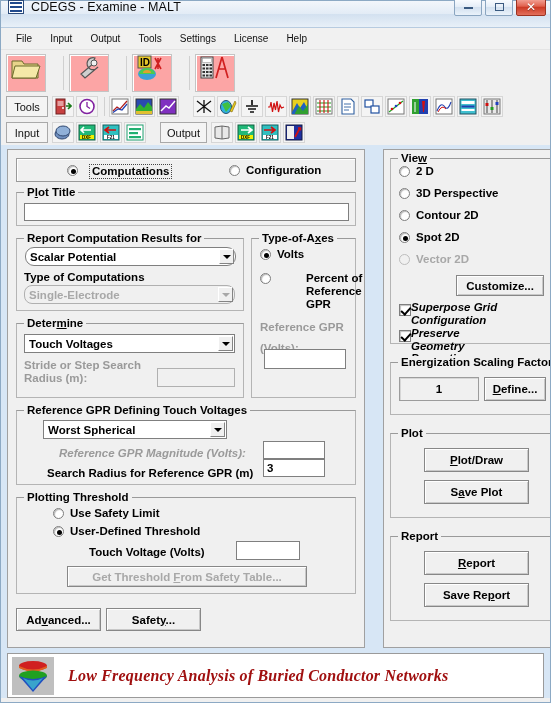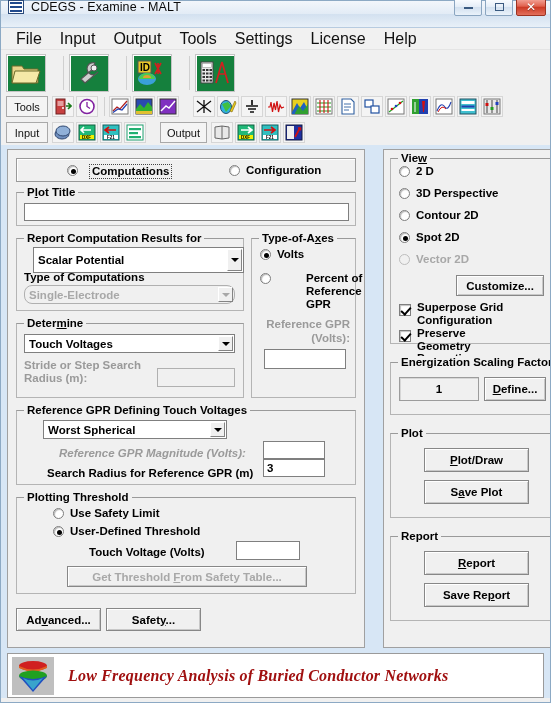--- a/index.html
+++ b/index.html
@@ -69,40 +69,40 @@
   
   .menubar {
     height:22px;
     background:#f1f1f1;
     display:flex; align-items:center;
     padding-left:6px;
     border-bottom:1px solid #e4e4e4;
     flex:0 0 auto;
   }
   .menuitem {
-    font-size:16px; color:#111;
+    font-size:10px; color:#111;
     padding:2px 9px; cursor:default;
     white-space:nowrap;
   }
 
   
   .tbarea {
     background:#f0f0f0;
     padding:2px 0 0 0;
     flex:0 0 auto;
   }
   .tbrow { display:flex; align-items:center; padding-left:5px; }
   .tbrow.big { height:42px; }
   .tbrow.small { height:25px; }
 
   .bigbtn {
     width:40px; height:38px;
     border:1px solid #c4c4c4;
-    background:#15803d;
-    display:flex; align-items:center; justify-content:center;
+    background:#fca5a5;
+    display:flex; align-items:flex-start; justify-content:center;
     margin-right:12px;
     box-shadow:inset 1px 1px 0 #fff;
   }
   .tbsep { width:1px; height:34px; background:#d0d0d0; margin:0 5px; }
 
   .smbtn {
     width:22px; height:21px;
     border:1px solid #d6d6d6;
     background:#f4f4f4;
     display:flex; align-items:center; justify-content:center;
@@ -213,21 +213,21 @@
     box-shadow:inset 1px 1px 1px rgba(0,0,0,.25);
     position:relative; flex:0 0 auto; margin-top:3px;
   }
   .chk.on .box::after {
     content:''; position:absolute; left:3px; top:0px;
     width:4px; height:8px; border:solid #000;
     border-width:0 2px 2px 0; transform:rotate(42deg);
   }
   .chk .ctext {
     font-size:11.5px; font-weight:bold; color:#000;
-    margin-left:6px; line-height:12.5px; width:105px;
+    line-height:12.5px; width:105px;font-style:italic;
   }
 
   
   .btn {
     position:absolute;
     background:#f0f0f0;
     border:1px solid #878787;
     box-shadow:inset 1px 1px 0 #ffffff, inset -1px -1px 0 #c8c8c8;
     display:flex; align-items:center; justify-content:center;
     font-size:11.5px; font-weight:bold; color:#000;
@@ -577,21 +577,21 @@
         </div>
       </div>
 
       <div class="group" style="left:8px; top:42px; width:340px; height:34px;">
         <span class="gtitle">P<u>l</u>ot Title</span>
         <div class="txt" style="left:7px; top:10px; width:325px; height:18px;"></div>
       </div>
 
       <div class="group" style="left:8px; top:88px; width:228px; height:73px;padding-left:8px;">
         <span class="gtitle">Report Computation Results for</span>
-        <div class="combo" style="left:16px; top:8px; width:211px; height:26px;">
+        <div class="combo" style="left:8px; top:8px; width:211px; height:19px;border-radius:9px;">
           <span>Scalar Potential</span>
           <span class="arrow">
               <i class="caret"></i>
             </span>
         </div>
         <span class="lbl" style="left:7px; top:32px;">Type of Computations</span>
         <div class="combo dim" style="left:7px; top:46px; width:211px; height:19px;border-radius:8px;">
           <span>Single-Electrode</span>
           <span class="arrow">
               <i class="caret"></i>
@@ -614,21 +614,21 @@
       <div class="group" style="left:243px; top:88px; width:105px; height:160px;">
         <span class="gtitle">Type-of-A<u>x</u>es</span>
         <div class="radio sel" style="left:8px; top:9px;">
           <span class="dot"></span>
           <span class="rtext">Volts</span>
         </div>
         <div class="radio" style="left:8px; top:33px;">
           <span class="dot"></span>
           <span class="rtext two" style="width:80px;">Percent of Reference GPR</span>
         </div>
-        <span class="lbl dim" style="left:8px; top:78px; width:90px; white-space:normal; text-align:right; line-height:14px;">Reference GPR (Volts):</span>
+        <span class="lbl dim" style="left:8px; top:78px; width:90px; white-space:normal; text-align:left; line-height:21px;">Reference GPR (Volts):</span>
         <div class="txt" style="left:12px; top:110px; width:82px; height:20px;"></div>
       </div>
 
       <div class="group" style="left:8px; top:260px; width:340px; height:75px;">
         <span class="gtitle">Reference GPR Defining Touch Voltages</span>
         <div class="combo" style="left:26px; top:9px; width:184px; height:19px;">
           <span>Worst Spherical</span>
           <span class="arrow">
               <i class="caret"></i>
             </span>

